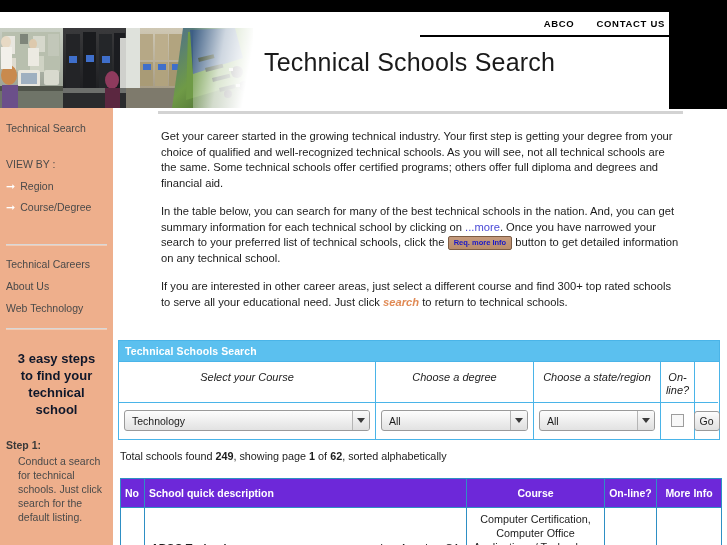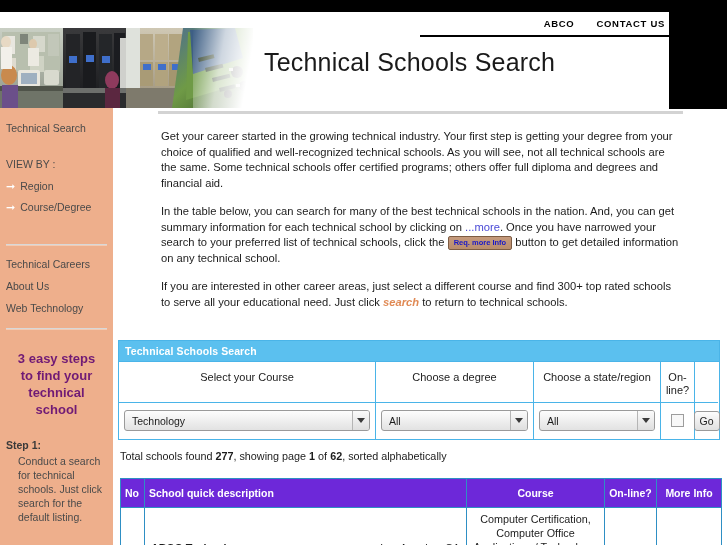--- a/index.html
+++ b/index.html
@@ -127,21 +127,21 @@
   .sb-arrow {
     color: #ffffff;
     font-size: 11px;
     margin-right: 5px;
     display: inline-block;
     line-height: 11px;
   }
   .sb-3easy {
     font-size: 13px;
     font-weight: bold;
-    color: #701a75;
+    color: #0f172a;
     text-align: center;
     line-height: 17px;
     padding: 0 12px;
   }
   .sb-step-title {
     font-size: 10.5px;
     font-weight: bold;
     color: #3a3a3a;
     padding-left: 6px;
   }
@@ -225,20 +225,21 @@
   .sp-col.c4 { width: 34px; }
   .sp-col.c5 { width: 23px; }
   .sp-head {
     font-size: 11px;
     color: #222222;
     text-align: center;
     padding: 9px 2px 9px 2px;
     line-height: 13px;
     border-bottom: 1px solid #4ab4e8;
     height: 41px;
+    font-style: italic;
   }
   .sp-cell {
     padding: 6px 5px 7px 5px;
     display: flex;
     align-items: center;
     justify-content: center;
     height: 36px;
   }
   .sel {
     position: relative;
@@ -524,21 +525,21 @@
       </div>
       <div class="sp-col c5">
         <div class="sp-head"></div>
         <div class="sp-cell" style="padding-left:0;padding-right:0;">
           <span class="gobtn">Go</span>
         </div>
       </div>
     </div>
   </div>
 
-  <div class="result-summary"><span>Total schools found </span><b>277</b><span>, showing page </span><b>1</b><span> of </span><b>62</b><span>, sorted alphabetically</span></div>
+  <div class="result-summary"><span>Total schools found </span><b>249</b><span>, showing page </span><b>1</b><span> of </span><b>62</b><span>, sorted alphabetically</span></div>
 
   <table class="rtable">
     <colgroup>
       <col style="width:24px">
         <col style="width:322px">
         <col style="width:138px">
         <col style="width:52px">
         <col style="width:65px">
     </colgroup>
     <thead>

